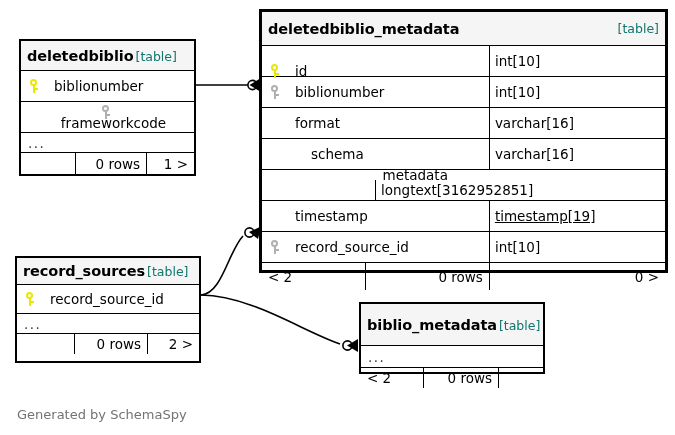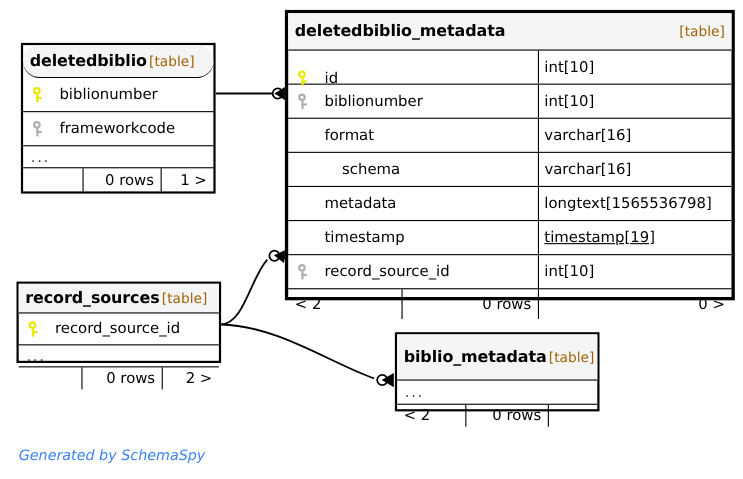--- a/index.html
+++ b/index.html
@@ -53,21 +53,21 @@
     padding: 12px 6px;
     white-space: nowrap;
   }
   .table-title .tname {
     font-weight: bold;
     font-size: 14.5px;
     letter-spacing: -0.1px;
   }
   .table-title .ttag {
     font-size: 12.5px;
-    color: #a16207;
+    color: #0f766e;
     padding-left: 2px;
   }
   .title-left {
     display: flex;
     align-items: baseline;
   }
 
   .col-row {
     display: flex;
     align-items: center;
@@ -155,24 +155,23 @@
     overflow: hidden;
     white-space: nowrap;
   }
   .foot-cell.l { justify-content: flex-start; padding-left: 6px; }
   .foot-cell.r { justify-content: flex-end; padding-right: 6px; }
   .foot-sep { border-left: 1.5px solid #000000; }
 
   #credit {
     position: absolute;
     font-size: 13px;
-    color: #3b82f6;
+    color: #737373;
     white-space: nowrap;
     z-index: 3;
-    font-style: italic;
   }
 </style>
 </head>
 <body>
 
 <div id="diagram-canvas">
 
   <svg id="edge-layer" viewBox="0 0 675 435" width="675" height="435">
 
     <g>
@@ -236,26 +235,26 @@
     </div>
 
     <div class="col-row" style="height:31px;">
       <span class="col-name" style="width:228px;padding-left:24px;">
         <span class="key-icon spacer"></span>
         <span class="ctext">schema</span>
       </span>
       <span class="col-type" style="width:177px;">varchar[16]</span>
     </div>
 
-    <div class="col-row" style="height:31px;">
+    <div class="col-row" style="height:31px;flex-direction:column;">
       <span class="col-name" style="width:228px;">
         <span class="key-icon spacer"></span>
         <span class="ctext">metadata</span>
       </span>
-      <span class="col-type" style="width:177px;">longtext[1565536798]</span>
+      <span class="col-type" style="width:177px;">longtext[3162952851]</span>
     </div>
 
     <div class="col-row" style="height:31px;">
       <span class="col-name" style="width:228px;">
         <span class="key-icon spacer"></span>
         <span class="ctext">timestamp</span>
       </span>
       <span class="col-type" style="width:177px;text-decoration:underline;">timestamp[19]</span>
     </div>
 
@@ -273,59 +272,59 @@
 
     <div class="foot-row" style="height:27px;">
       <span class="foot-cell l" style="width:104px;">&lt; 2</span>
       <span class="foot-cell r foot-sep" style="width:124px;">0 rows</span>
       <span class="foot-cell r foot-sep" style="width:177px;">0 &gt;</span>
     </div>
   </div>
 
   <div class="table-node" style="left:19px; top:39px; width:177px; height:137px;">
 
-    <div class="table-title" style="height:30px;border-radius:15px;">
+    <div class="table-title" style="height:30px;">
       <span class="title-left">
         <span class="tname">deletedbiblio</span>
         <span class="ttag">[table]</span>
       </span>
     </div>
 
     <div class="col-row" style="height:31px;">
       <span class="col-name" style="width:100%;">
         <span class="key-icon key-pk">
             <i class="kcircle"></i>
             <i class="kstem"></i>
             <i class="ktooth"></i>
           </span>
         <span class="ctext">biblionumber</span>
       </span>
     </div>
 
     <div class="col-row" style="height:31px;">
-      <span class="col-name" style="width:100%;">
+      <span class="col-name" style="width:100%;flex-direction:column;">
         <span class="key-icon key-fk">
             <i class="kcircle"></i>
             <i class="kstem"></i>
             <i class="ktooth"></i>
           </span>
         <span class="ctext">frameworkcode</span>
       </span>
     </div>
 
     <div class="ellipsis-row" style="height:20px;">...</div>
 
     <div class="foot-row" style="height:21px;">
       <span class="foot-cell l" style="width:54px;"></span>
       <span class="foot-cell r foot-sep" style="width:71px;">0 rows</span>
       <span class="foot-cell r foot-sep" style="width:48px;">1 &gt;</span>
     </div>
   </div>
 
-  <div class="table-node" style="left:15px; top:256px; width:186px; height:74px;">
+  <div class="table-node" style="left:15px; top:256px; width:186px; height:107px;">
 
     <div class="table-title" style="height:27px;">
       <span class="title-left">
         <span class="tname">record_sources</span>
         <span class="ttag">[table]</span>
       </span>
     </div>
 
     <div class="col-row" style="height:29px;">
       <span class="col-name" style="width:100%;">

